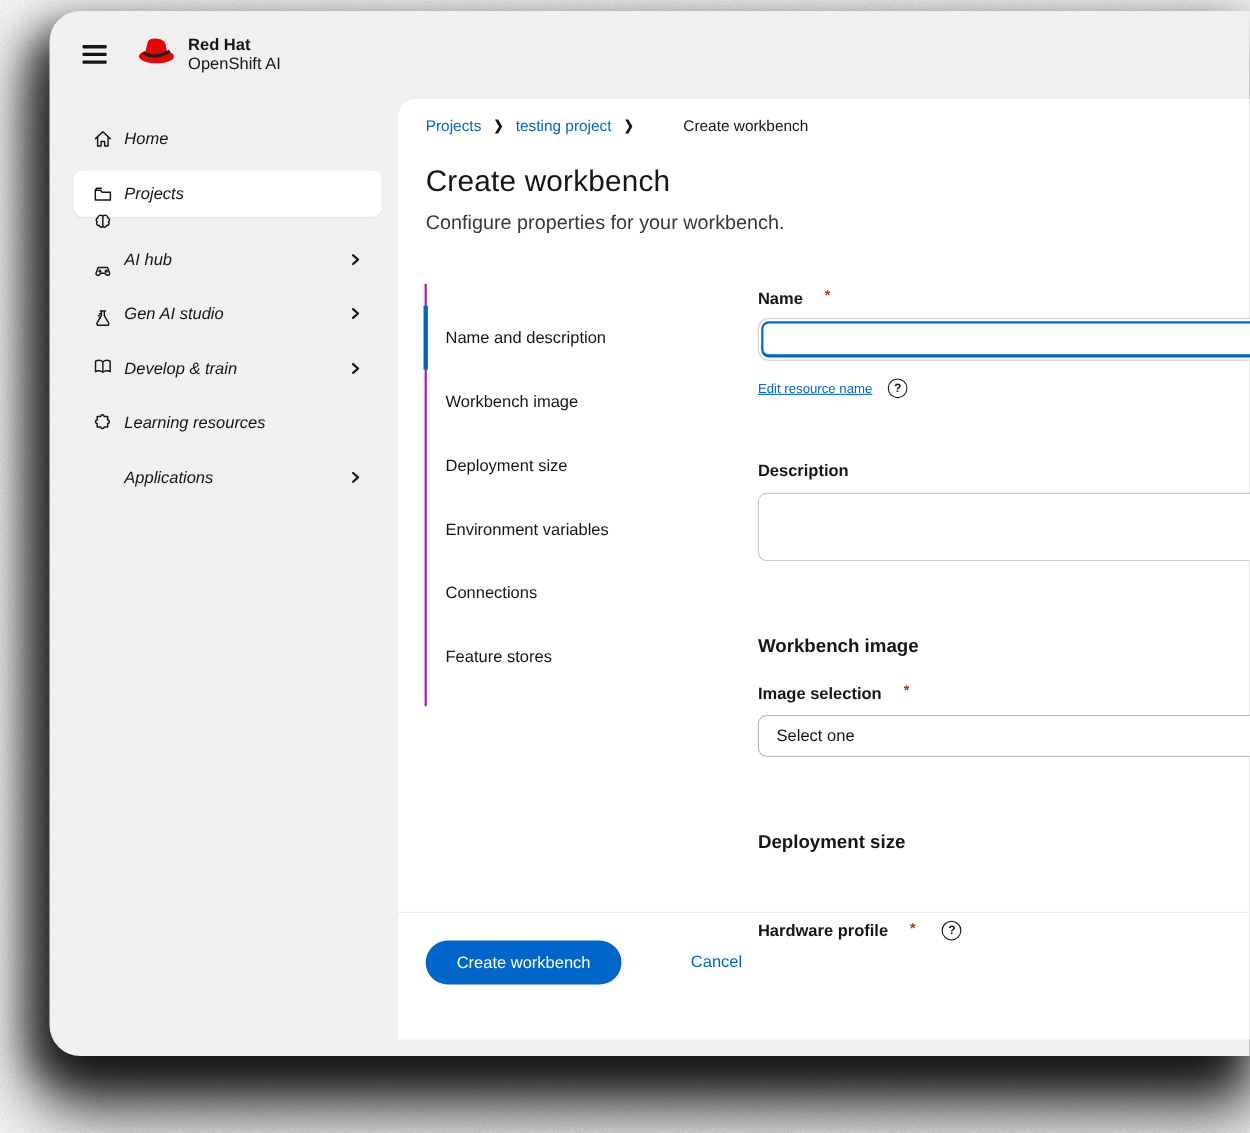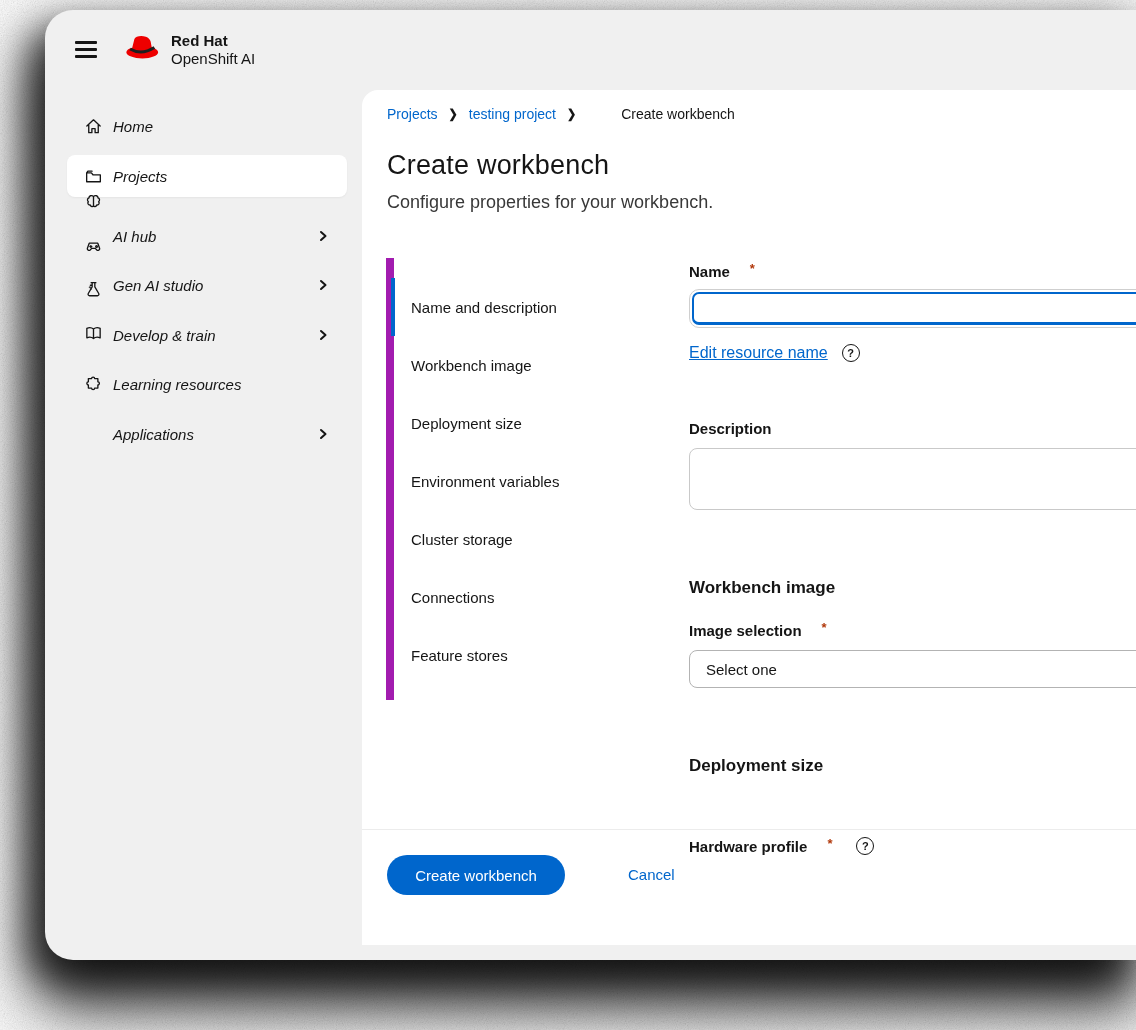--- a/index.html
+++ b/index.html
@@ -38,37 +38,37 @@
   .content-panel{position:absolute;left:317px;top:80px;right:0;bottom:15px;background:#fff;
     border-radius:16px 0 0 0;}
   .breadcrumb{position:absolute;left:25px;top:16px;font-size:14px;display:flex;align-items:center;gap:11px;}
   .breadcrumb a{color:#0066cc;text-decoration:none;cursor:pointer;}
   .crumb-sep{font-size:11px;font-weight:bold;color:#151515;transform:scaleY(1.1);}
   .crumb-current{color:#151515;margin-left:34px;}
   .page-title{position:absolute;left:25px;top:60px;font-size:27px;font-weight:500;letter-spacing:.2px;}
   .page-subtitle{position:absolute;left:25px;top:102px;font-size:18px;color:#383838;}
 
   
-  .steps{position:absolute;left:24px;top:168px;width:270px;border-left:8px solid #a21caf;
+  .steps{position:absolute;left:24px;top:168px;width:270px;border-left:2px solid #a21caf;
     padding:20px 0 16px 0;}
   .step{position:relative;height:58px;display:flex;align-items:center;padding-left:17px;
     font-size:15px;cursor:pointer;}
   .step.active::before{content:"";position:absolute;left:-3px;top:0;bottom:0;width:4px;background:#0066cc;}
 
   
   .fields{position:absolute;left:327px;top:0;width:480px;}
   .f-label{position:absolute;font-size:15px;font-weight:bold;display:flex;align-items:center;gap:20px;}
   .req{color:#b1380b;font-size:13px;font-weight:bold;position:relative;top:-3px;}
   .help-icon{width:18px;height:18px;border:1.6px solid #151515;border-radius:50%;display:inline-flex;
     align-items:center;justify-content:center;font-size:11px;font-weight:bold;cursor:pointer;margin-left:4px;}
   .input-outer{position:absolute;left:0;width:100%;border:1px solid #cfcfcf;border-radius:10px;padding:2px;background:#fff;}
   .input-inner{height:33px;border:2px solid #0066cc;border-bottom-width:3px;border-radius:7px;
     background:#fff;width:100%;outline:none;font-size:15px;padding:0 10px;font-family:"Liberation Sans",sans-serif;}
   .link-row{position:absolute;display:flex;align-items:center;gap:10px;}
-  .link-row a{color:#0066cc;font-size:16px;text-decoration:underline;cursor:pointer;}
+  .link-row a{color:#0066cc;font-size:12px;text-decoration:underline;cursor:pointer;}
   .textarea{position:absolute;width:100%;height:62px;border:1px solid #c9c9c9;border-radius:8px;
     background:#fff;resize:none;outline:none;font-family:"Liberation Sans",sans-serif;font-size:15px;padding:8px 10px;}
   .section-heading{position:absolute;font-size:17px;font-weight:bold;}
   .select{position:absolute;width:100%;height:38px;border:1px solid #b3b3b3;border-radius:8px;
     background:#fff;display:flex;align-items:center;padding-left:16px;font-size:15px;cursor:pointer;}
 
   .divider{position:absolute;left:0;right:0;top:739px;height:1px;background:#ececec;}
 
   
   .footer-btn{position:absolute;left:25px;top:765px;width:178px;height:40px;border:none;cursor:pointer;
@@ -209,21 +209,20 @@
     </div>
 
     <h1 class="page-title" style="margin:0;">Create workbench</h1>
     <div class="page-subtitle">Configure properties for your workbench.</div>
 
     <div class="steps">
       <div class="step active">Name and description</div>
       <div class="step">Workbench image</div>
       <div class="step">Deployment size</div>
       <div class="step">Environment variables</div>
-      <div class="step">Cluster storage</div>
       <div class="step">Connections</div>
       <div class="step">Feature stores</div>
     </div>
 
     <div class="fields">
 
       <div class="f-label" style="top:173px;">
         <span>Name</span>
           <span class="req">*</span>
       </div>

